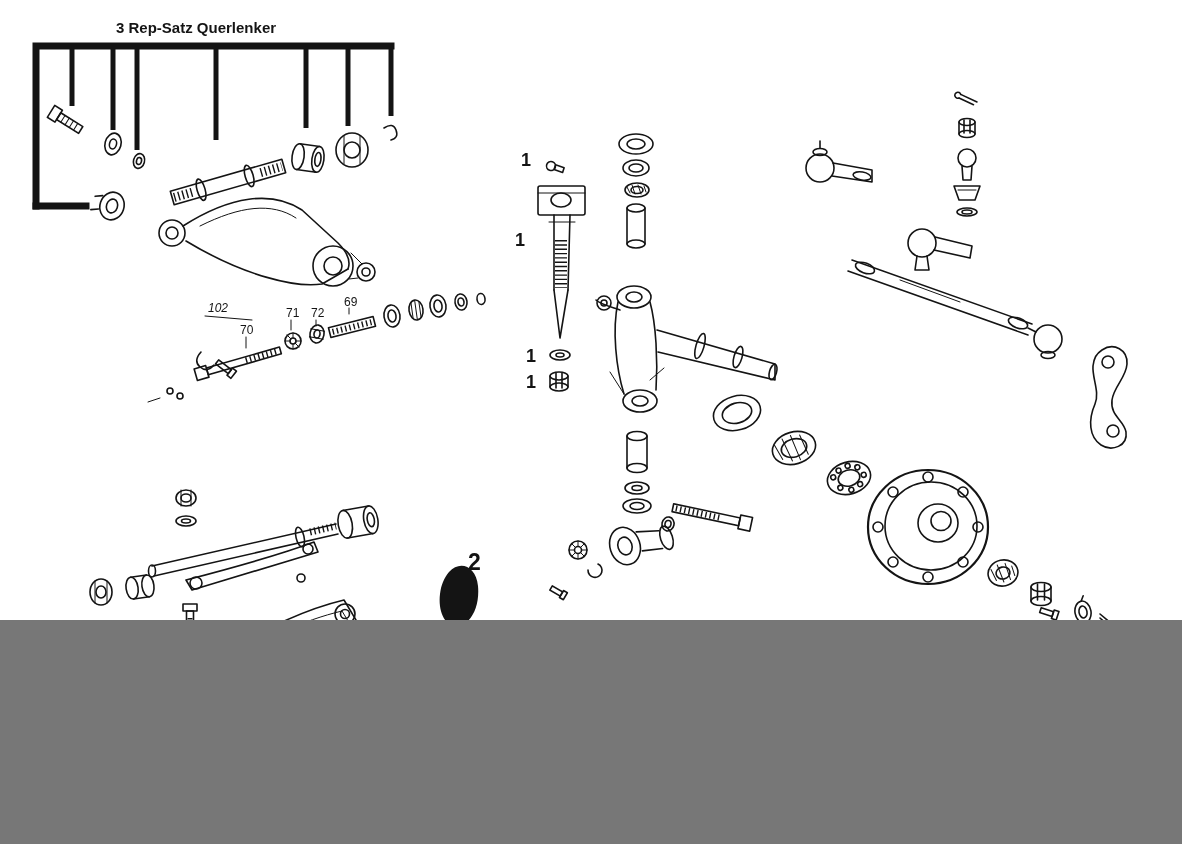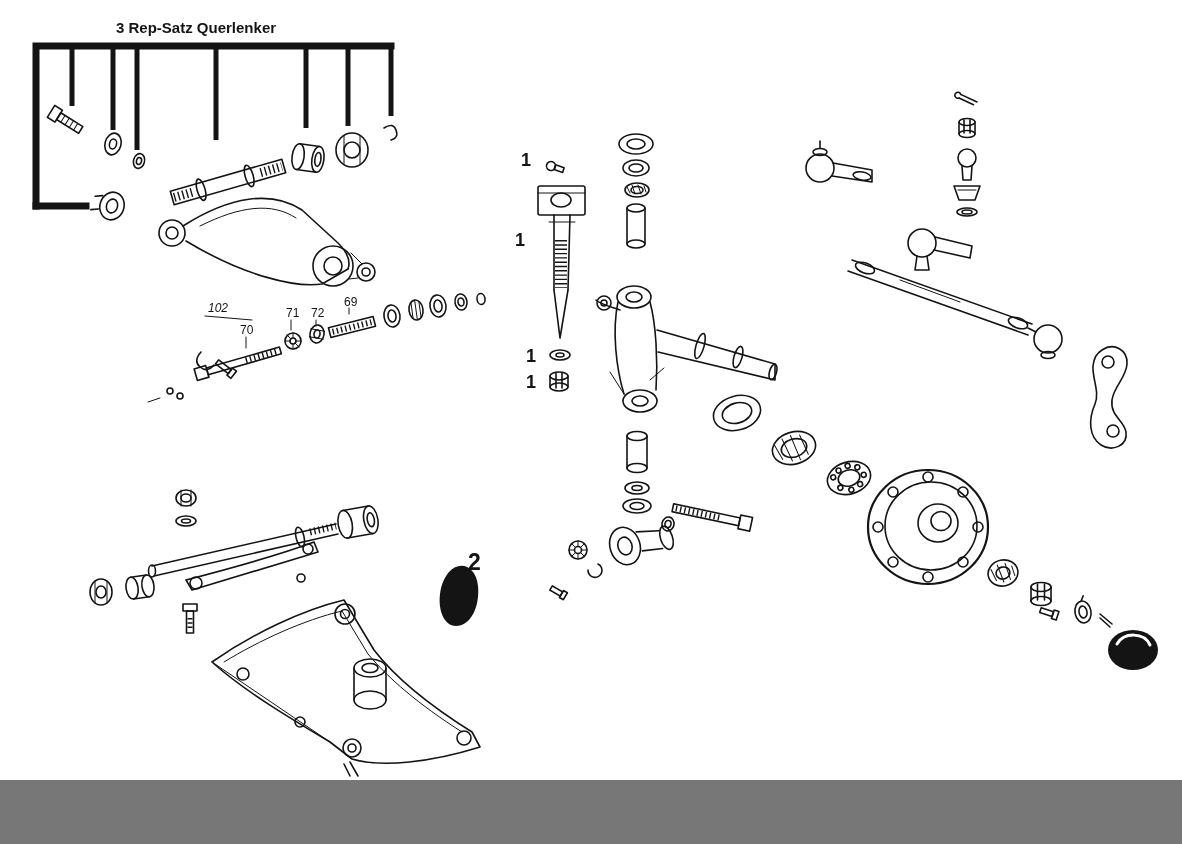--- a/index.html
+++ b/index.html
@@ -1,19 +1,19 @@
 <!DOCTYPE html>
 <html style="--bg: #ffffff; --ink: #141414;"><head>
 <meta charset="utf-8">
 <style>
   :root{ --ink:#141414; --bg:#ffffff; }
   html,body{ margin:0; padding:0; }
   body{ background:#777; }
   .canvas{
-    width:1182px; height:780px; background:var(--bg);
+    width:1182px; height:620px; background:var(--bg);
     position:relative; overflow:hidden; margin:0 auto;
     font-family:"Liberation Sans", sans-serif;
   }
   svg{ position:absolute; inset:0; }
   .ln{ fill:none; stroke:var(--ink); stroke-width:1.6; stroke-linecap:round; stroke-linejoin:round; }
   .ln2{ fill:none; stroke:var(--ink); stroke-width:2.2; stroke-linecap:round; stroke-linejoin:round; }
   .thin{ fill:none; stroke:var(--ink); stroke-width:1; stroke-linecap:round; }
   .bracket{ fill:none; stroke:var(--ink); stroke-width:7; stroke-linecap:square; }
   .drop{ fill:none; stroke:var(--ink); stroke-width:5; stroke-linecap:butt; }
   .solid{ fill:var(--ink); stroke:none; }

